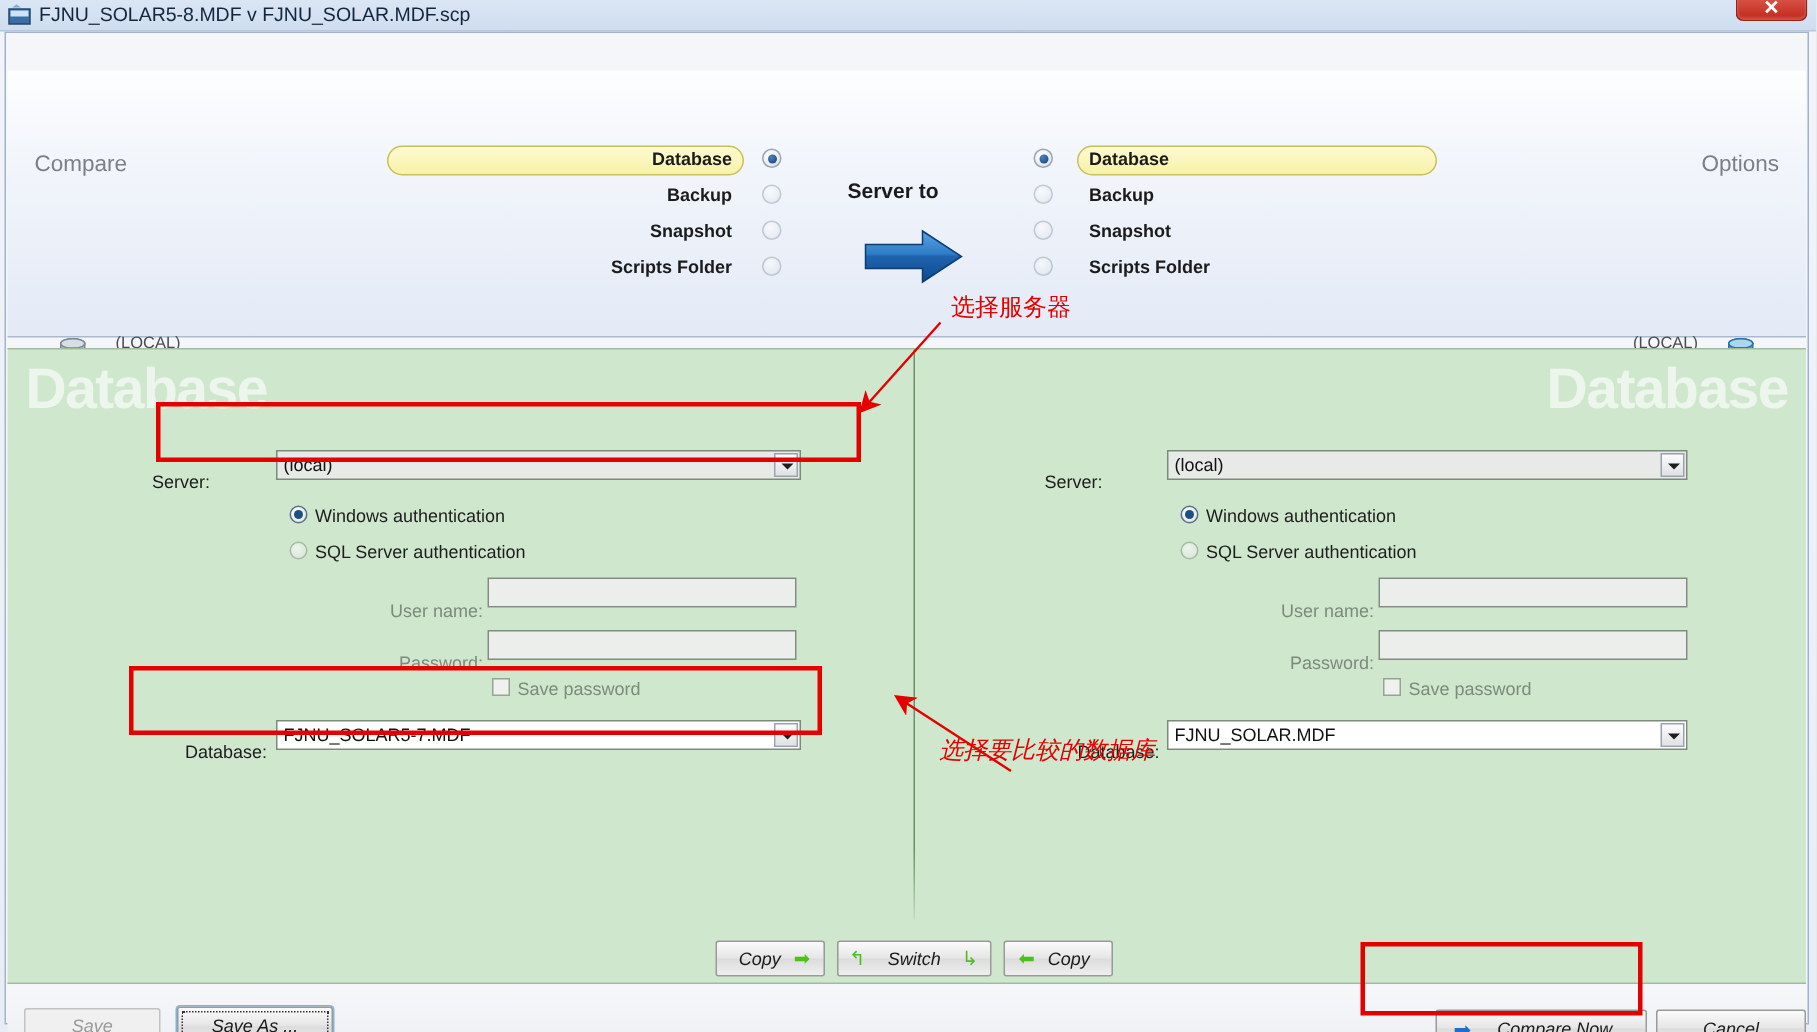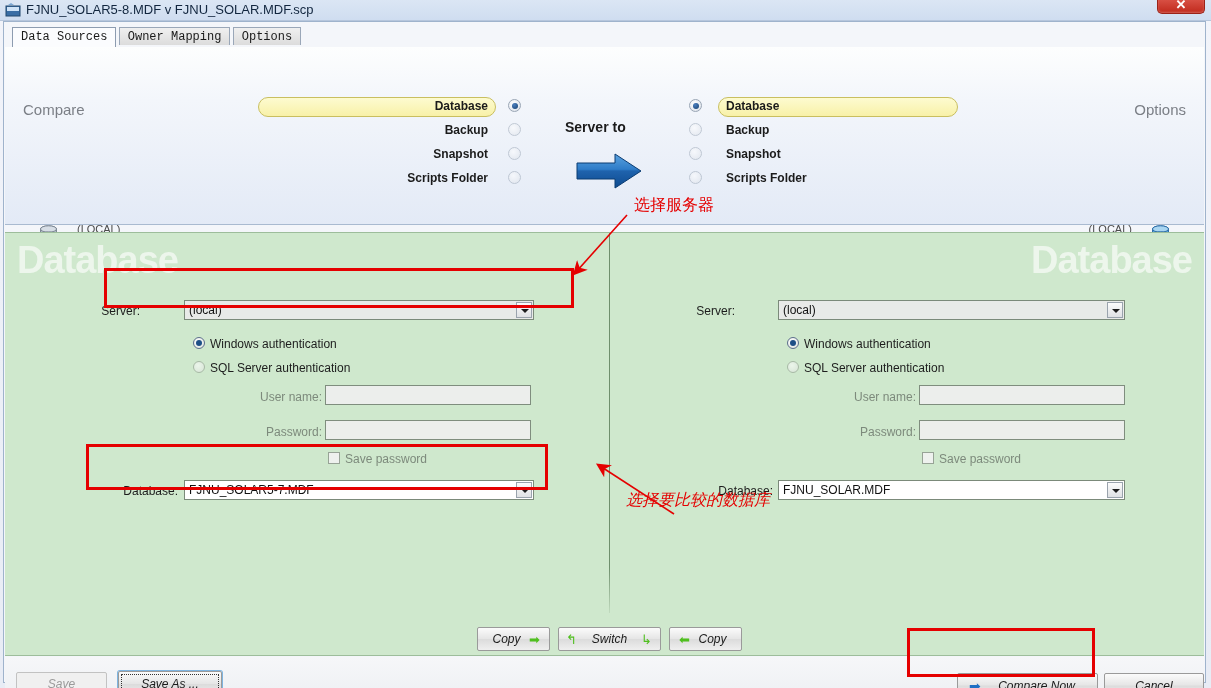--- a/index.html
+++ b/index.html
@@ -79,21 +79,21 @@
     border-top:1px solid #9dbd9b;border-bottom:1px solid #9dbd9b;}
   .watermark{position:absolute;top:6px;font-size:38px;font-weight:bold;
     color:rgba(255,255,255,.62);letter-spacing:-1px;}
   .wm-left{left:12px;}
   .wm-right{right:12px;}
   .vdivider{position:absolute;left:604px;top:0;width:1px;height:380px;
     background:linear-gradient(#6f8f6d,#6f8f6d 88%,rgba(111,143,109,.15));}
 
   
   .flabel{position:absolute;height:16px;line-height:16px;font-size:12px;
-    color:#1c1c1c;text-align:right;white-space:nowrap;}
+    color:#1c1c1c;text-align:right;white-space:nowrap;margin-top:10px;}
   .flabel.dis{color:#7d8a7c;}
   .combo{position:absolute;height:20px;box-sizing:border-box;
     border:1px solid #7b8a7a;background:#fff;}
   .combo.gray{background:#e8eae8;}
   .combo .val{position:absolute;left:4px;top:0;height:20px;line-height:19px;
     font-size:12px;color:#111;white-space:nowrap;overflow:hidden;}
   .combo .arrow{position:absolute;right:1px;top:1px;width:16px;height:16px;
     background:linear-gradient(#fcfcfc,#dfe1e4);border:1px solid #9aa3ad;
     box-sizing:border-box;cursor:pointer;}
   .combo .arrow::after{content:"";position:absolute;left:4px;top:6px;
@@ -147,25 +147,20 @@
       <rect x="1" y="4" width="14" height="10" fill="#3a6ea5" stroke="#22486e"></rect>
       <rect x="2" y="5" width="12" height="4" fill="#cfe3f7"></rect>
       <path d="M3 3 L6 1 L9 3 Z" fill="#7aa7d4"></path>
     </svg>
     <div class="title-text">FJNU_SOLAR5-8.MDF v FJNU_SOLAR.MDF.scp</div>
     <div class="close-btn">✕</div>
   </div>
 
   <div class="winbody">
 
-    <div class="tabstrip">
-      <div class="tab active">Data Sources</div>
-      <div class="tab">Owner Mapping</div>
-      <div class="tab">Options</div>
-    </div>
 
     <div class="upper">
 
       <div class="pane-label src-label">Compare</div>
       <div class="pane-label tgt-label">Options</div>
 
       <div class="pill" style="left:253px;top:50px;width:238px;"></div>
       <div class="opt-text" style="left:253px;top:50px;width:230px;text-align:right;">Database</div>
       <div class="radio on" style="left:503px;top:52px;"></div>
 

